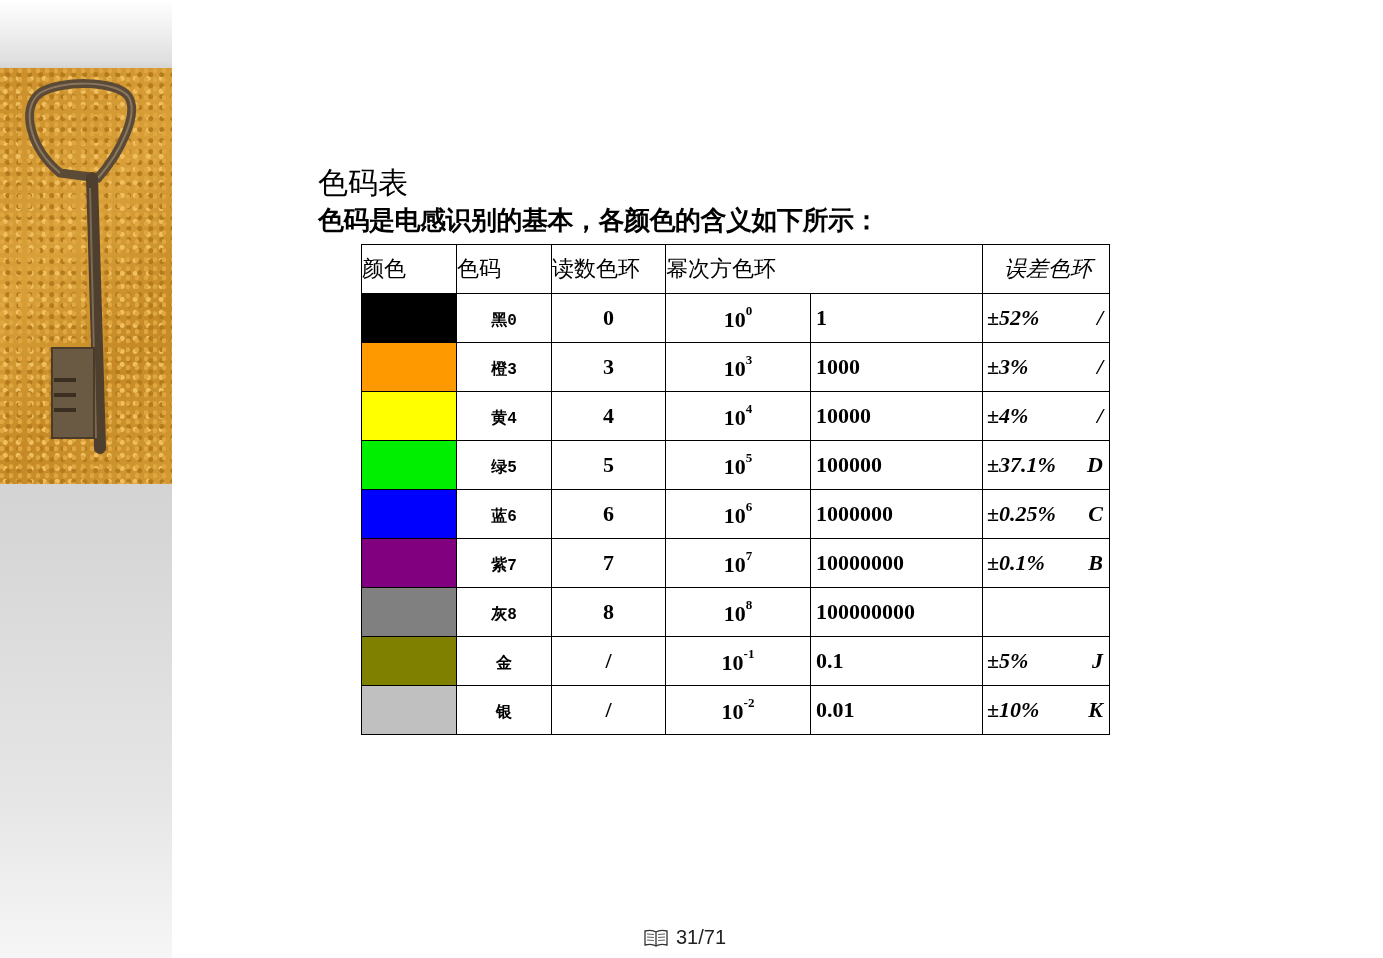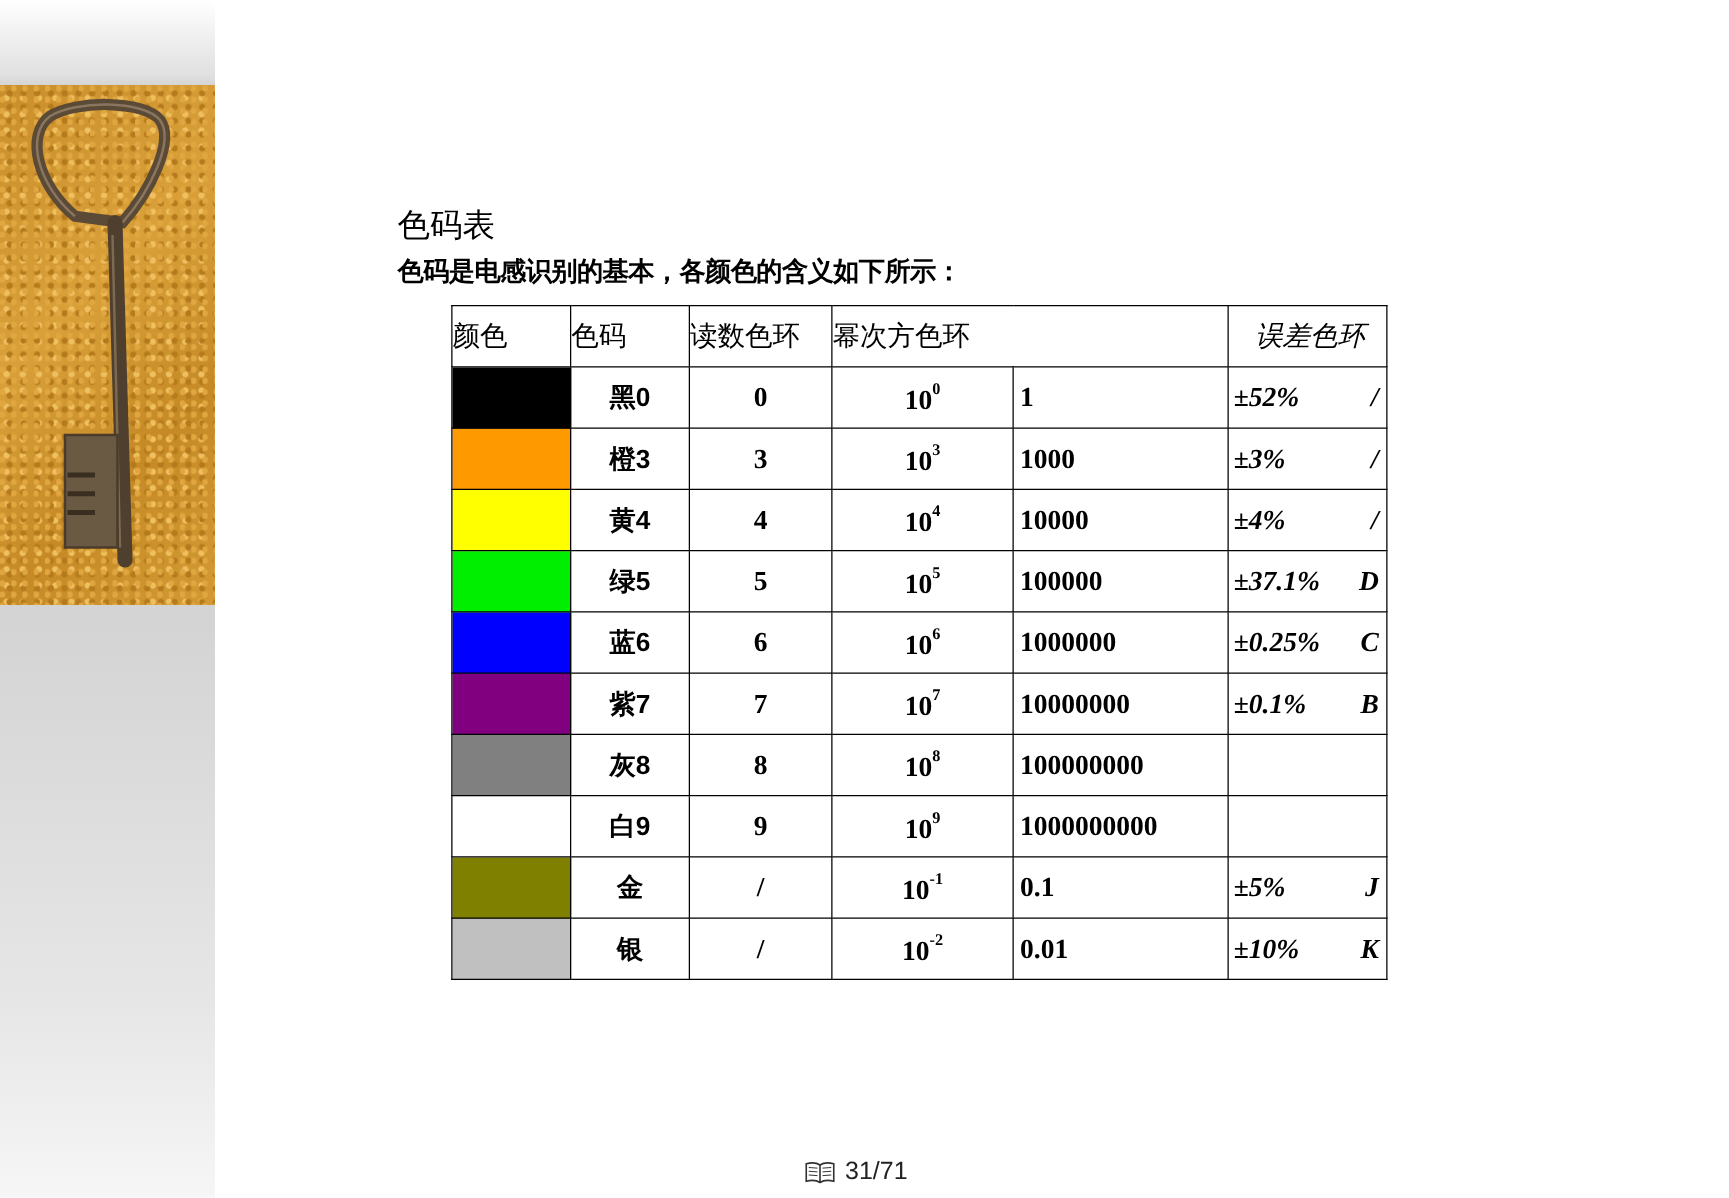--- a/index.html
+++ b/index.html
@@ -19,25 +19,25 @@
       radial-gradient(circle at 20% 30%, #e0a640 0 2px, transparent 3px),
       radial-gradient(circle at 70% 60%, #b57a1c 0 2px, transparent 3px),
       radial-gradient(circle at 40% 80%, #f0c060 0 2px, transparent 3px),
       linear-gradient(135deg, #c98e2a, #d9a03a 40%, #c58a25 70%, #d39a34);
     background-size: 9px 9px, 11px 11px, 13px 13px, 100% 100%;
     overflow: hidden;
   }
   .key-photo svg { position: absolute; left: 0; top: 0; }
   .title {
     position: absolute; left: 318px; top: 163px;
-    font-size: 26px; font-family: "DejaVu Sans", "Liberation Sans", sans-serif;
+    font-size: 30px; font-family: "DejaVu Sans", "Liberation Sans", sans-serif;
   }
   .subtitle {
     position: absolute; left: 318px; top: 203px;
-    font-size: 21px; font-weight: bold; font-family: "DejaVu Sans", "Liberation Sans", sans-serif;
+    font-size: 26px; font-weight: bold; font-family: "DejaVu Sans", "Liberation Sans", sans-serif;
     letter-spacing: -0.5px;
   }
   table.code-table {
     position: absolute; left: 361px; top: 244px;
     border-collapse: collapse; table-layout: fixed;
   }
   table.code-table td, table.code-table th {
     border: 1.5px solid #000; padding: 0; height: 48px;
     font-family: "Liberation Serif", "DejaVu Serif", serif;
     font-size: 22px; font-weight: bold;
@@ -45,21 +45,21 @@
   table.code-table th {
     font-family: "DejaVu Sans", "Liberation Sans", sans-serif;
     font-weight: normal; font-size: 22px; text-align: left;
   }
   .c-swatch { width: 94px; }
   .c-code { width: 94px; text-align: center; }
   .c-read { width: 113px; text-align: center; }
   .c-pow { width: 144px; text-align: center; }
   .c-mult { width: 166px; text-align: left; padding-left: 5px !important; }
   .c-tol { width: 122px; text-align: left; padding-left: 4px !important; white-space: pre; font-style: italic; }
-  .c-code .cn { font-family: Liberation Sans, sans-serif; font-weight: bold; font-size: 21px; }
+  .c-code .cn { font-family: Liberation Mono, monospace; font-weight: bold; font-size: 16px; }
   sup { font-size: 13px; vertical-align: 12px; }
   .tol-wrap { display: flex; justify-content: space-between; padding-right: 6px; }
   .pager {
     position: absolute; left: 644px; top: 926px;
     font-family: "Liberation Sans", "DejaVu Sans", sans-serif; font-size: 20px; color: #222;
     display: flex; align-items: center; gap: 8px;
   }
 </style>
 </head>
 <body>
@@ -143,28 +143,20 @@
       </tr>
       <tr>
         <td class="c-swatch" style="background:#808080"></td>
         <td class="c-code"><span class="cn">灰8</span></td>
         <td class="c-read">8</td>
         <td class="c-pow"><span>10</span><sup>8</sup></td>
         <td class="c-mult">100000000</td>
         <td class="c-tol"><div class="tol-wrap"><span></span><span></span></div></td>
       </tr>
       <tr>
-        <td class="c-swatch" style="background:#ffffff"></td>
-        <td class="c-code"><span class="cn">白9</span></td>
-        <td class="c-read">9</td>
-        <td class="c-pow"><span>10</span><sup>9</sup></td>
-        <td class="c-mult">1000000000</td>
-        <td class="c-tol"><div class="tol-wrap"><span></span><span></span></div></td>
-      </tr>
-      <tr>
         <td class="c-swatch" style="background:#808000"></td>
         <td class="c-code"><span class="cn">金</span></td>
         <td class="c-read">/</td>
         <td class="c-pow"><span>10</span><sup>-1</sup></td>
         <td class="c-mult">0.1</td>
         <td class="c-tol"><div class="tol-wrap"><span>±5%</span><span>J</span></div></td>
       </tr>
       <tr>
         <td class="c-swatch" style="background:#c0c0c0"></td>
         <td class="c-code"><span class="cn">银</span></td>

